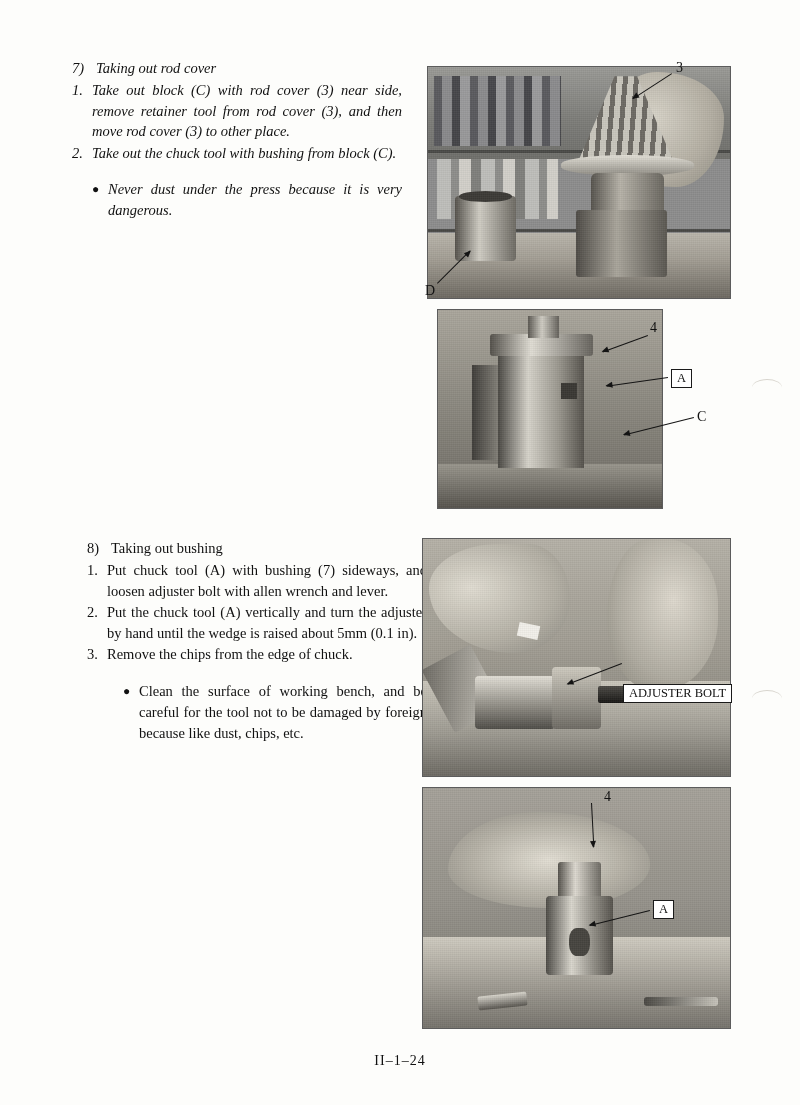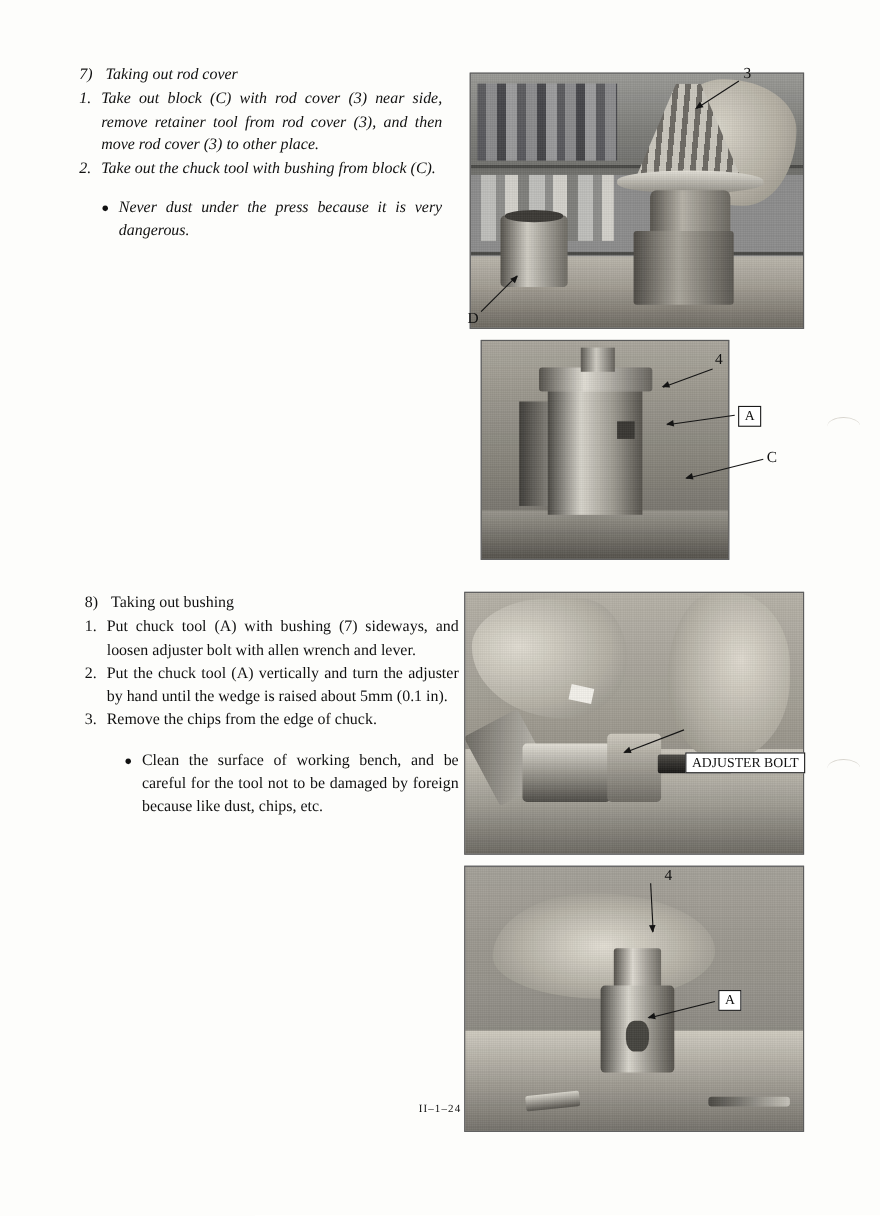--- a/index.html
+++ b/index.html
@@ -25,21 +25,21 @@
   
   .text-col {
     position: absolute;
     left: 72px;
     top: 58px;
     width: 330px;
     font-style: italic;
   }
   .text-col-2 {
     position: absolute;
-    left: 77px;
+    left: 87px;
     top: 538px;
     width: 340px;
   }
 
   .sec-head {
     font-size: 14.5px;
     line-height: 20px;
     margin-bottom: 2px;
     white-space: nowrap;
   }
@@ -328,23 +328,23 @@
     border-left: 7px solid #141414;
     border-top: 3.5px solid transparent;
     border-bottom: 3.5px solid transparent;
   }
 
   
   .footer {
     position: absolute;
     left: 0;
     right: 0;
-    top: 1003px;
+    top: 1053px;
     text-align: center;
-    font-size: 10px;
+    font-size: 14px;
     letter-spacing: 1px;
   }
 
   
   .edge-mark {
     position: absolute;
     width: 30px; height: 16px;
     border-top: 1px solid #d8d5ce;
     border-radius: 50%;
   }

